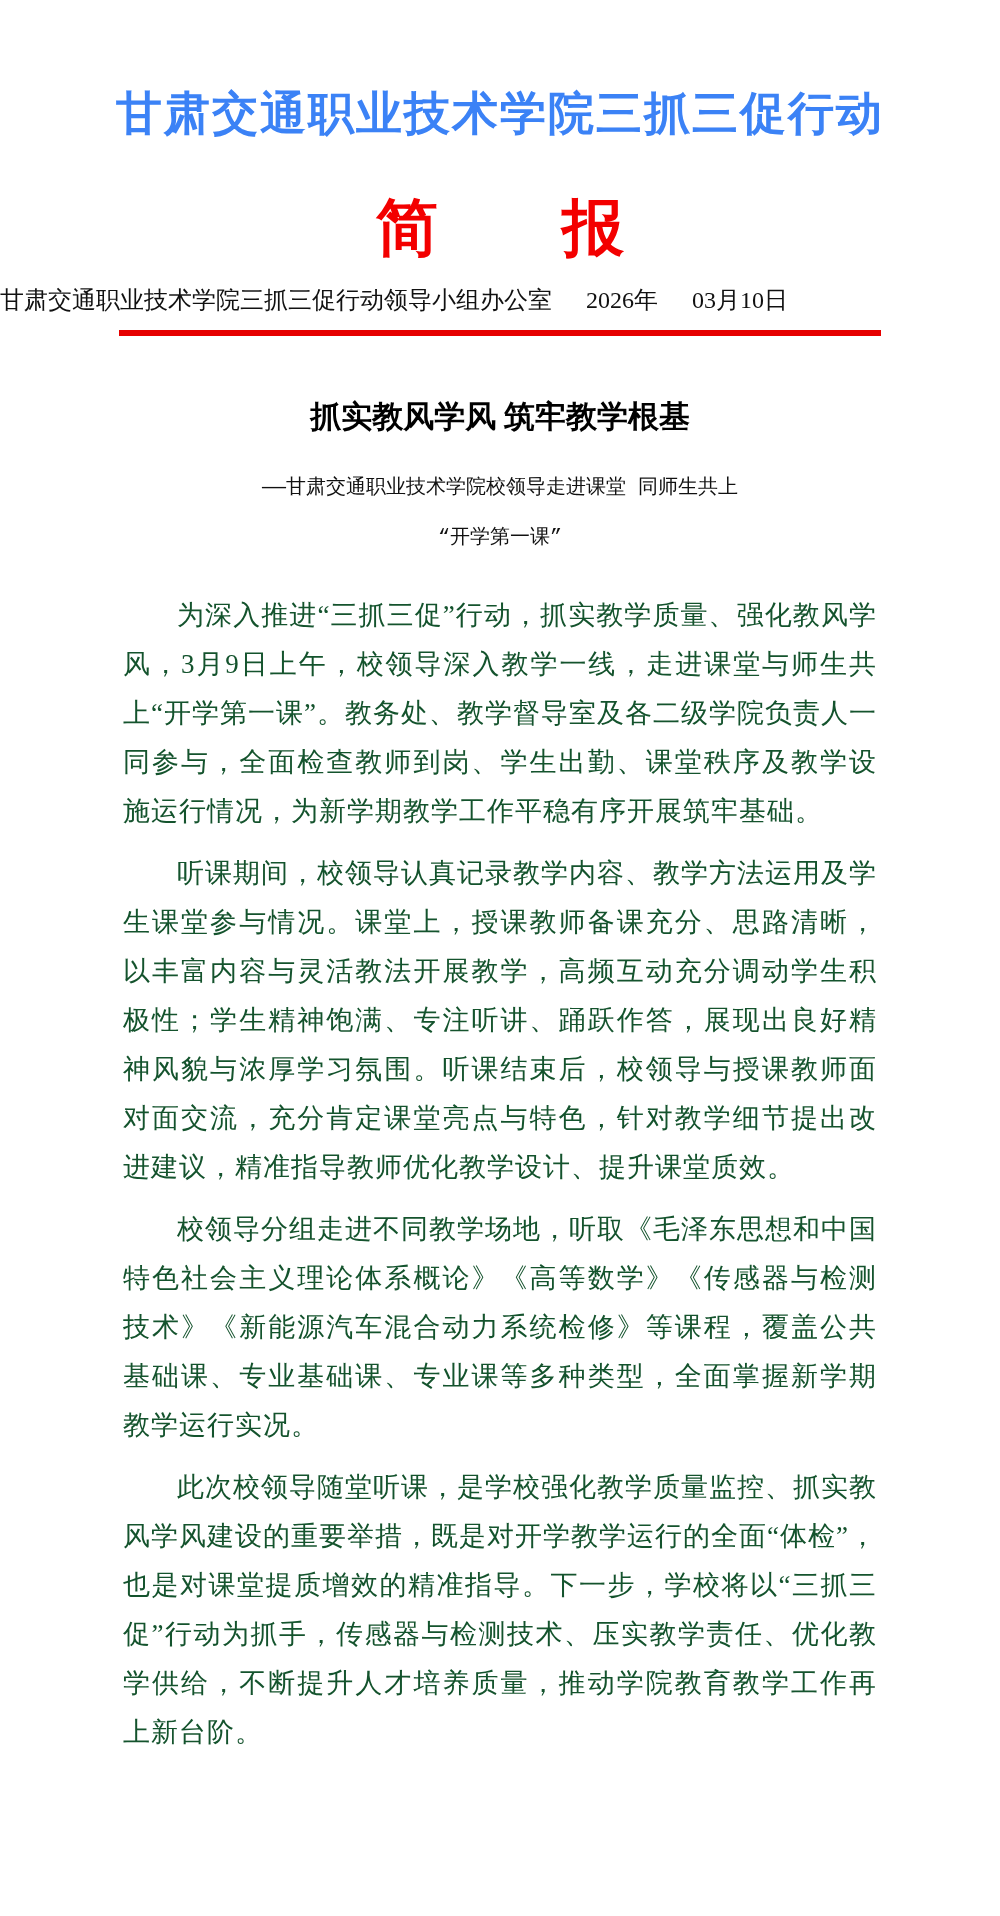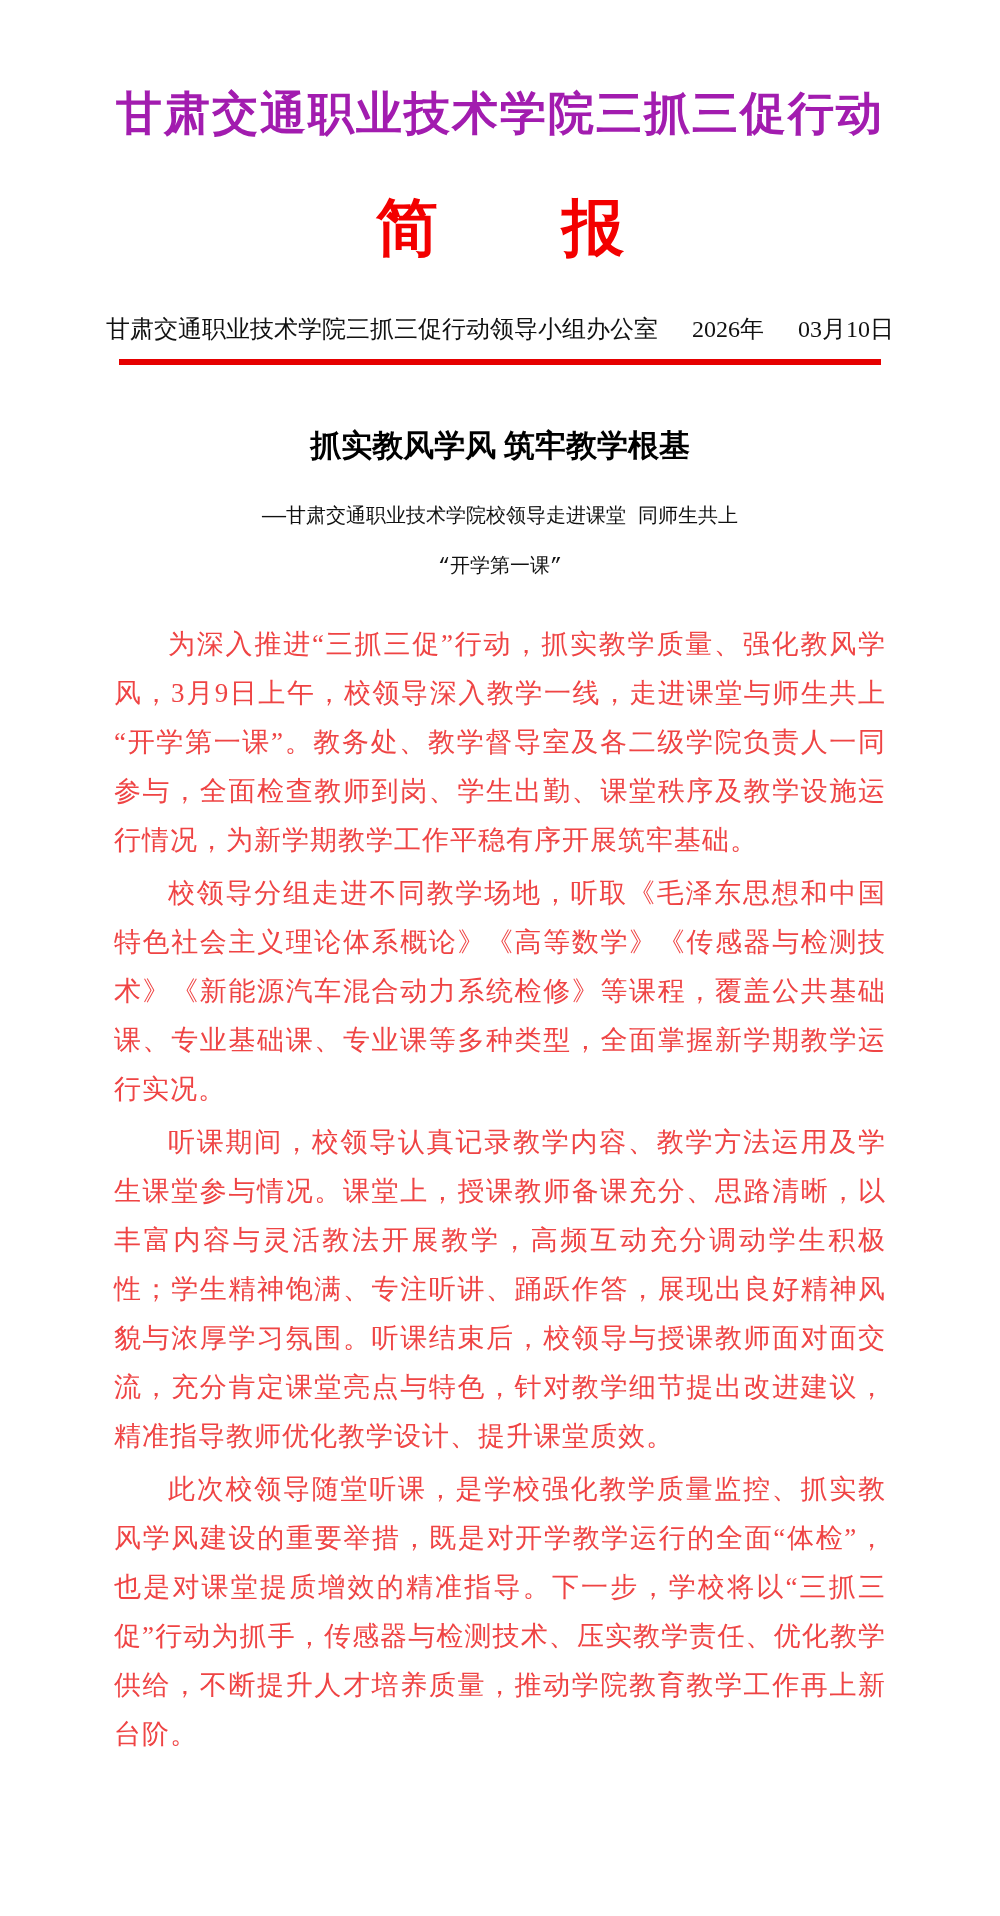--- a/index.html
+++ b/index.html
@@ -20,21 +20,21 @@
   .content {
     padding: 0 110px;
   }
   
   .masthead-title {
     margin-top: 88px;
     text-align: center;
     font-size: 46px;
     line-height: 52px;
     font-weight: bold;
-    color: #a21caf;
+    color: #3b82f6;
     letter-spacing: 2px;
     font-family: "Liberation Serif", "DejaVu Serif", serif;
   }
   .brief-title {
     margin-top: 56px;
     text-align: center;
     font-size: 62px;
     line-height: 64px;
     font-weight: bold;
     color: #f30000;
@@ -43,23 +43,22 @@
   }
   .issue-number {
     margin-top: 36px;
     text-align: center;
     font-size: 25px;
     line-height: 28px;
     color: #000000;
     font-family: "Liberation Sans", "DejaVu Sans", sans-serif;
   }
   .publisher-line {
-    margin-top: 55px;
+    margin-top: 26px;
     display: flex;
-    justify-content: center;
     align-items: baseline;
     gap: 34px;
     font-size: 24px;
     line-height: 28px;
     color: #111111;
     font-family: "Liberation Serif", "DejaVu Serif", serif;
   }
   .divider-rule {
     margin: 16px auto 0 auto;
     width: 762px;
@@ -82,26 +81,26 @@
     text-align: center;
     font-size: 20px;
     line-height: 50px;
     color: #111111;
     font-family: Liberation Mono, monospace;
   }
   .article-body {
     margin-top: 28px;
   }
   .article-body p {
-    margin: 4px;
+    margin: 13px;
     font-size: 27px;
     line-height: 49px;
     text-align: justify;
     text-indent: 2em;
-    color: #ef4444;
+    color: #14532d;
     letter-spacing: 1px;
     font-family: "Liberation Serif", "DejaVu Serif", serif;
   }
 </style>
 </head>
 <body>
 
 <div class="page">
   <div class="masthead-title">甘肃交通职业技术学院三抓三促行动</div>
 
@@ -119,18 +118,18 @@
   <div class="content">
     <div class="article-title">抓实教风学风 筑牢教学根基</div>
 
     <div class="article-subtitle">
       <div>——甘肃交通职业技术学院校领导走进课堂 同师生共上</div>
       <div>“开学第一课”</div>
     </div>
 
     <div class="article-body">
       <p>为深入推进“三抓三促”行动，抓实教学质量、强化教风学风，3月9日上午，校领导深入教学一线，走进课堂与师生共上“开学第一课”。教务处、教学督导室及各二级学院负责人一同参与，全面检查教师到岗、学生出勤、课堂秩序及教学设施运行情况，为新学期教学工作平稳有序开展筑牢基础。</p>
+      <p>听课期间，校领导认真记录教学内容、教学方法运用及学生课堂参与情况。课堂上，授课教师备课充分、思路清晰，以丰富内容与灵活教法开展教学，高频互动充分调动学生积极性；学生精神饱满、专注听讲、踊跃作答，展现出良好精神风貌与浓厚学习氛围。听课结束后，校领导与授课教师面对面交流，充分肯定课堂亮点与特色，针对教学细节提出改进建议，精准指导教师优化教学设计、提升课堂质效。</p>
       <p>校领导分组走进不同教学场地，听取《毛泽东思想和中国特色社会主义理论体系概论》《高等数学》《传感器与检测技术》《新能源汽车混合动力系统检修》等课程，覆盖公共基础课、专业基础课、专业课等多种类型，全面掌握新学期教学运行实况。</p>
-      <p>听课期间，校领导认真记录教学内容、教学方法运用及学生课堂参与情况。课堂上，授课教师备课充分、思路清晰，以丰富内容与灵活教法开展教学，高频互动充分调动学生积极性；学生精神饱满、专注听讲、踊跃作答，展现出良好精神风貌与浓厚学习氛围。听课结束后，校领导与授课教师面对面交流，充分肯定课堂亮点与特色，针对教学细节提出改进建议，精准指导教师优化教学设计、提升课堂质效。</p>
       <p>此次校领导随堂听课，是学校强化教学质量监控、抓实教风学风建设的重要举措，既是对开学教学运行的全面“体检”，也是对课堂提质增效的精准指导。下一步，学校将以“三抓三促”行动为抓手，传感器与检测技术、压实教学责任、优化教学供给，不断提升人才培养质量，推动学院教育教学工作再上新台阶。</p>
     </div>
   </div>
 </div>
 
 </body></html>

